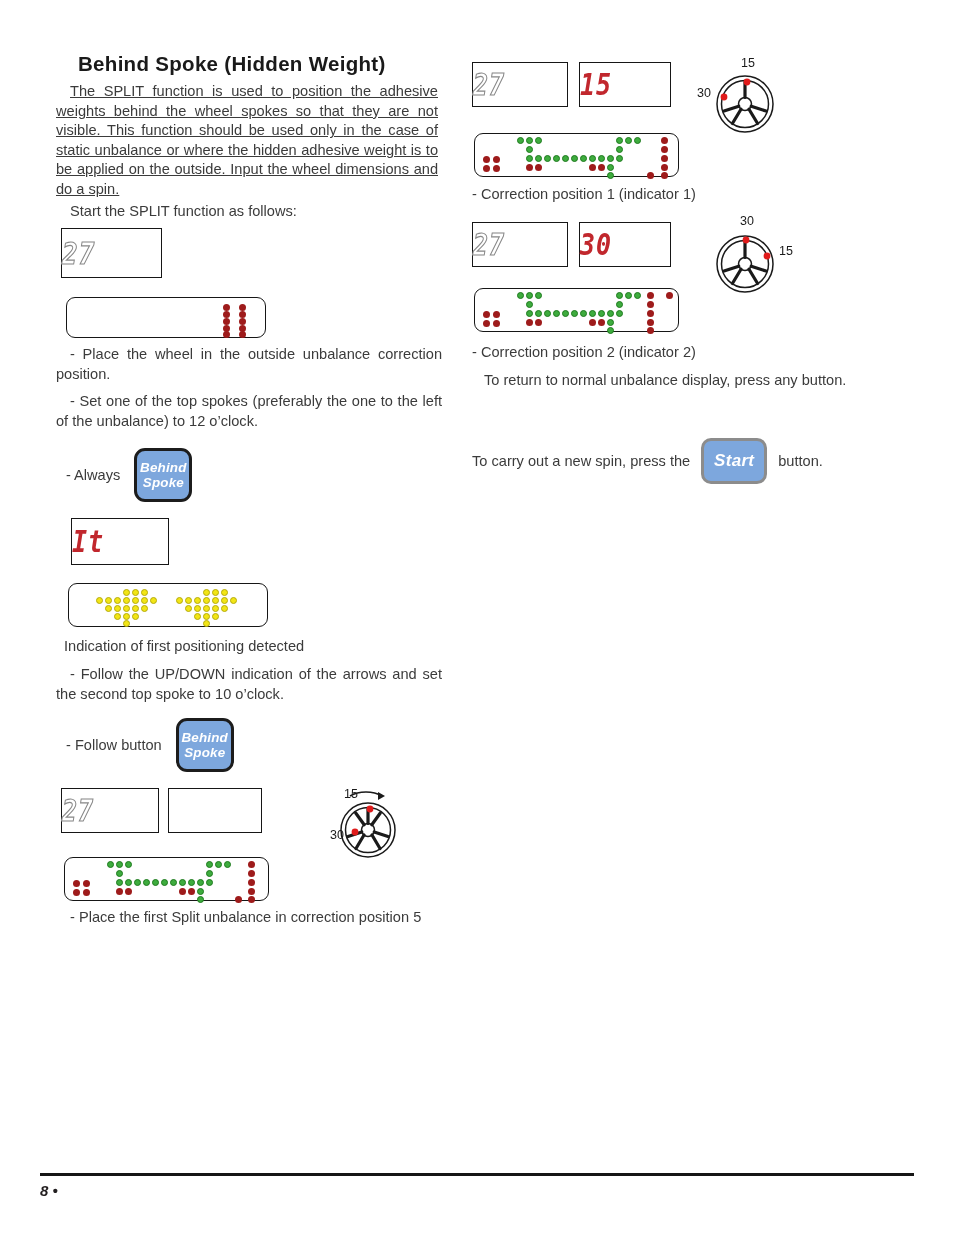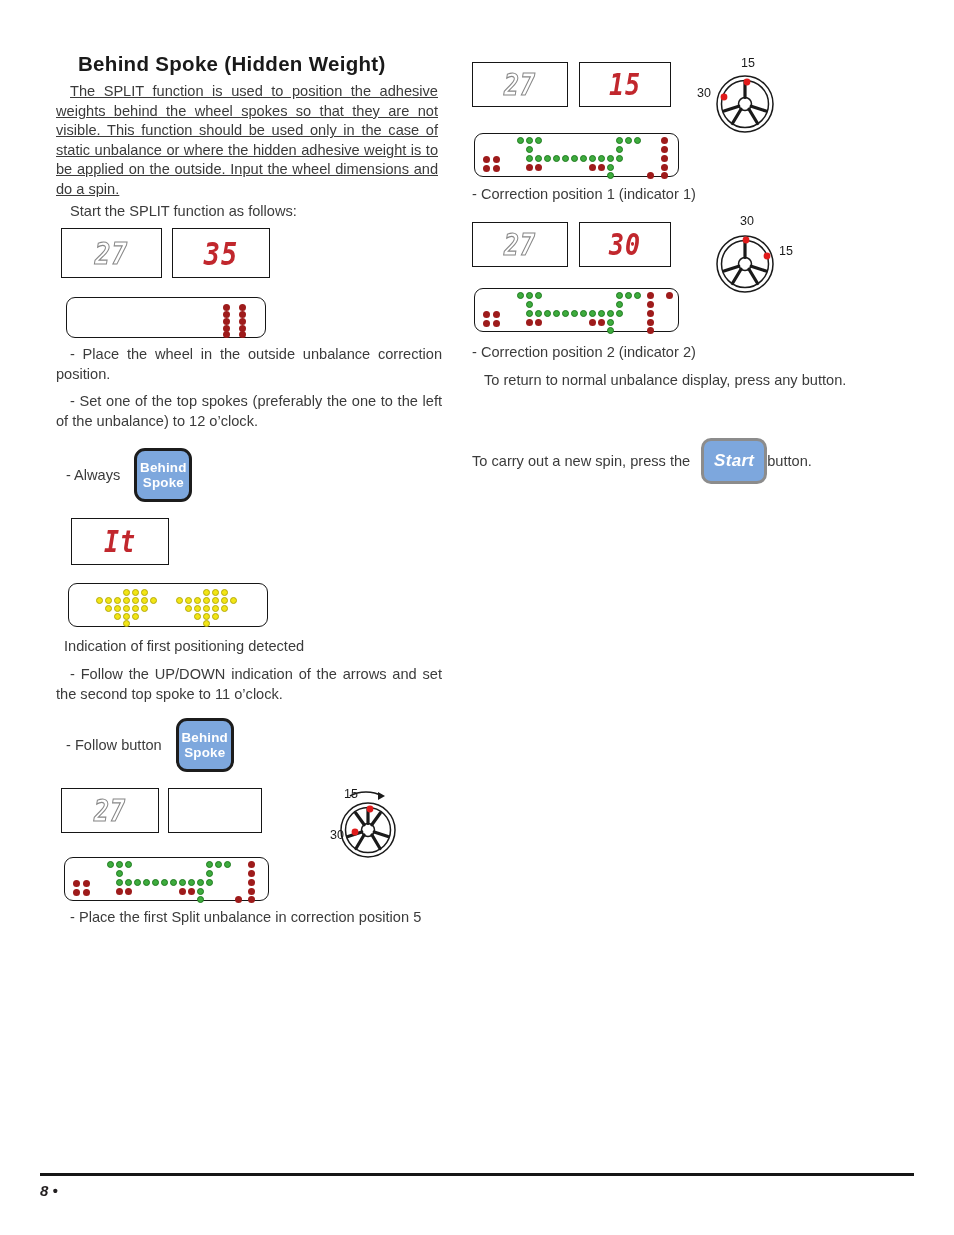--- a/index.html
+++ b/index.html
@@ -21,21 +21,21 @@
     font-size:14.6px;line-height:19.6px;margin:0;color:#3b3b3b;
     text-align:justify;
   }
   p.body.noj{text-align:left;}
   .indent{text-indent:14px;}
 
   
   .disp-row{display:flex;align-items:flex-start;}
   .disp{
     border:1.4px solid #161616;background:#fff;
-    box-sizing:border-box;display:flex;align-items:center;justify-content:center;
+    box-sizing:border-box;display:flex;align-items:center;justify-content:flex-start;
   }
   .seg{
     font-family:"DejaVu Sans Mono", monospace;
     font-weight:bold;font-style:italic;
     letter-spacing:1px;line-height:1;
     transform:scaleY(1.18);
   }
   .seg.on{color:#c1272d;}
   .seg.off{color:#ffffff;-webkit-text-stroke:1px #888;text-shadow:0 0 0 #fff;}
 
@@ -56,21 +56,21 @@
     text-align:center;box-sizing:border-box;
   }
   .btn-bs{
     width:58px;height:54px;border:3px solid #1c1c1c;border-radius:11px;
     font-size:13.4px;line-height:15px;letter-spacing:.2px;
   }
   .btn-start{
     width:66px;height:46px;border:3px solid #8c8c8c;border-radius:10px;
     font-size:17px;font-style:italic;letter-spacing:.3px;
   }
-  .btn-line{display:block;}
+  .btn-line{display:block;font-style:italic;}
 
   .inline-row{display:flex;align-items:center;}
   .inline-row .lbl{font-size:14.6px;color:#3b3b3b;}
 
   
   .wheel-wrap{position:relative;}
   .wheel-lbl{
     position:absolute;font-size:12.5px;color:#1a1a1a;
   }
 
@@ -95,23 +95,20 @@
 
     <h1 class="title" style="position:absolute;left:22px;top:52px;">Behind Spoke (Hidden Weight)</h1>
 
     <p class="body indent" style="position:absolute;left:0;top:82px;width:382px;text-decoration:underline;">The SPLIT function is used to position the adhesive weights behind the wheel spokes so that they are not visible. This function should be used only in the case of static unbalance or where the hidden adhesive weight is to be applied on the outside. Input the wheel dimensions and do a spin.</p>
 
     <p class="body noj indent" style="position:absolute;left:0;top:202px;width:382px;">Start the SPLIT function as follows:</p>
 
     <div style="position:absolute;left:5px;top:228px;" class="disp-row">
       <div class="disp" style="width:101px;height:50px;">
         <span class="seg off" style="font-size:26px;">27</span>
-      </div>
-      <div class="disp" style="width:98px;height:50px;margin-left:10px;">
-        <span class="seg on" style="font-size:27px;">35</span>
       </div>
     </div>
 
     <div class="ledbar" style="position:absolute;left:10px;top:297px;width:200px;height:41px;">
       <div class="led r" style="left:156px;top:5.5px;width:7px;height:7px;"></div>
       <div class="led r" style="left:172px;top:5.5px;width:7px;height:7px;"></div>
       <div class="led r" style="left:156px;top:12.5px;width:7px;height:7px;"></div>
       <div class="led r" style="left:172px;top:12.5px;width:7px;height:7px;"></div>
       <div class="led r" style="left:156px;top:19.5px;width:7px;height:7px;"></div>
       <div class="led r" style="left:172px;top:19.5px;width:7px;height:7px;"></div>
@@ -177,21 +174,21 @@
       <div class="led y" style="left:143px;top:21px;width:7px;height:7px;"></div>
       <div class="led y" style="left:152px;top:21px;width:7px;height:7px;"></div>
       <div class="led y" style="left:125px;top:29px;width:7px;height:7px;"></div>
       <div class="led y" style="left:134px;top:29px;width:7px;height:7px;"></div>
       <div class="led y" style="left:143px;top:29px;width:7px;height:7px;"></div>
       <div class="led y" style="left:134px;top:36px;width:7px;height:7px;"></div>
     </div>
 
     <p class="body noj" style="position:absolute;left:8px;top:637px;width:386px;">Indication of first positioning detected</p>
 
-    <p class="body indent" style="position:absolute;left:0;top:665px;width:386px;">- Follow the UP/DOWN indication of the arrows and set the second top spoke to 11 o’clock.</p>
+    <p class="body indent" style="position:absolute;left:0;top:665px;width:386px;">- Follow the UP/DOWN indication of the arrows and set the second top spoke to 10 o’clock.</p>
 
     <div class="inline-row" style="position:absolute;left:10px;top:718px;">
       <span class="lbl">- Follow button</span>
       <span class="btn btn-bs" style="margin-left:14px;">
         <span class="btn-line">Behind</span>
         <span class="btn-line">Spoke</span>
       </span>
     </div>
 
     <div style="position:absolute;left:5px;top:788px;" class="disp-row">
@@ -416,21 +413,21 @@
 
     <p class="body noj" style="position:absolute;left:2px;top:343px;width:390px;">- Correction position 2 (indicator 2)</p>
 
     <p class="body indent" style="position:absolute;left:0;top:371px;width:386px;">To return to normal unbalance display, press any button.</p>
 
     <div class="inline-row" style="position:absolute;left:2px;top:438px;">
       <span class="lbl">To carry out a new spin, press the</span>
       <span class="btn btn-start" style="margin-left:11px;">
         <span class="btn-line">Start</span>
       </span>
-      <span class="lbl" style="">button.</span>
+      <span class="lbl" style="margin-left:11px;">button.</span>
     </div>
   </div>
 
   <div class="footer">
     <div class="rule"></div>
     <div class="frow">
       <span class="pg">8 •</span>
     </div>
   </div>
 

